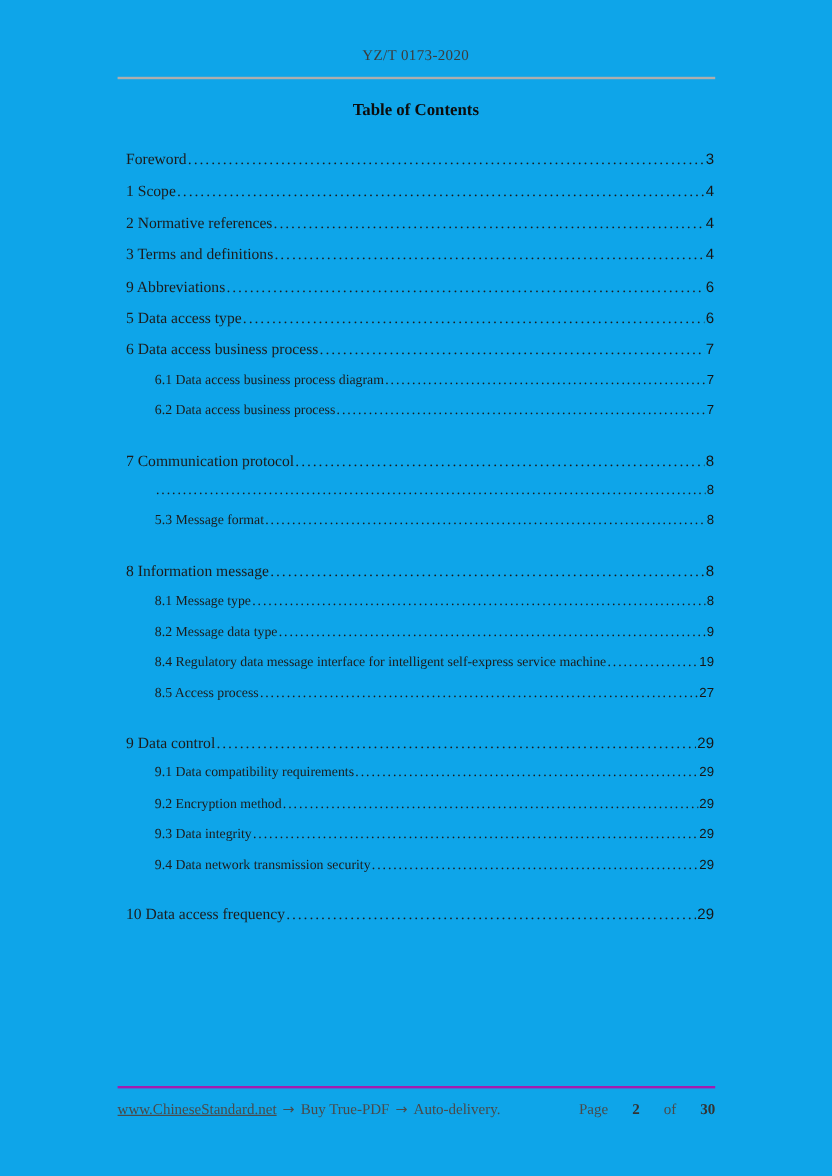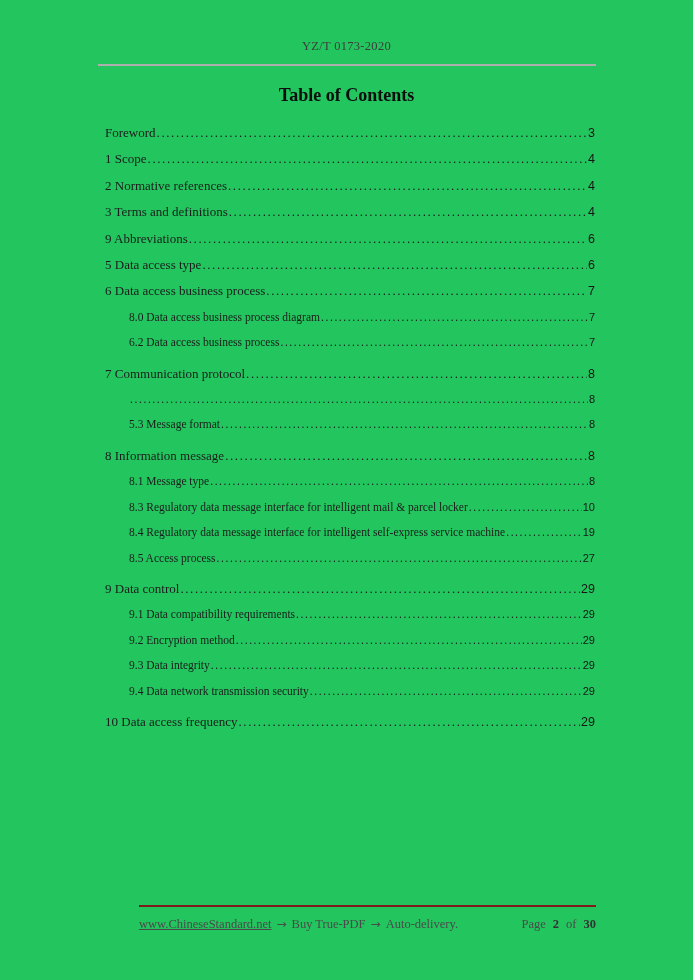--- a/index.html
+++ b/index.html
@@ -5,21 +5,21 @@
   html, body {
     margin: 0;
     padding: 0;
     background: #ffffff;
     overflow: hidden;
   }
   .page {
     position: relative;
     width: 693px;
     height: 980px;
-    background: #22c55e;
+    background: #0ea5e9;
     font-family: "Liberation Serif", serif;
     color: #1c1c1c;
   }
   
   .doc-number {
     position: absolute;
     top: 39px;
     left: 0;
     width: 100%;
     text-align: center;
@@ -33,21 +33,21 @@
     left: 98px;
     right: 97px;
     border-top: 2px solid #aeaeae;
   }
   .doc-title {
     position: absolute;
     top: 85px;
     left: 0;
     width: 100%;
     text-align: center;
-    font-size: 18px;
+    font-size: 14px;
     font-weight: bold;
     color: #0d0d0d;
   }
   
   .toc-list {
     position: absolute;
     top: 120px;
     left: 98px;
     right: 98px;
   }
@@ -56,21 +56,21 @@
     align-items: baseline;
     line-height: 25.4px;
     font-size: 13px;
     padding-left: 7px;
   }
   .toc-row.lvl1 {
     font-size: 11.5px;
     padding-left: 31px;
   }
   .toc-row.gap {
-    margin-top: 5px;
+    margin-top: 15px;
   }
   .toc-label {
     white-space: nowrap;
     color: #1c1c1c;
   }
   .toc-dots {
     flex: 1 1 auto;
     min-width: 0;
     overflow: hidden;
     white-space: nowrap;
@@ -89,49 +89,48 @@
   }
   .toc-row.lvl1 .toc-page {
     font-size: 11px;
   }
   
   .footer {
     position: absolute;
     top: 905px;
     left: 98px;
     right: 97px;
-    border-top: 2px solid #7f1d1d;
+    border-top: 2px solid #a21caf;
     padding-top: 10px;
     display: flex;
     justify-content: space-between;
     align-items: flex-start;
     font-size: 12.5px;
     color: #4a4a4a;
-    margin-left: 41px;
   }
   .footer-left {
     display: inline-flex;
     align-items: baseline;
     gap: 5px;
     white-space: nowrap;
   }
   .footer-link {
     color: #4a4a4a;
     text-decoration: underline;
     cursor: pointer;
   }
   .footer-arrow {
     font-family: "DejaVu Sans", sans-serif;
     font-size: 12px;
     color: #4a4a4a;
   }
   .footer-right {
     display: inline-flex;
     align-items: baseline;
-    gap: 7px;
+    gap: 20px;
     white-space: nowrap;
     color: #4a4a4a;
   }
   .footer-pagenum {
     font-weight: bold;
     color: #333333;
   }
 </style>
 </head>
 <body>
@@ -174,21 +173,21 @@
         <span class="toc-label">5 Data access type</span>
         <span class="toc-dots"></span>
         <span class="toc-page">6</span>
       </div>
       <div class="toc-row">
         <span class="toc-label">6 Data access business process</span>
         <span class="toc-dots"></span>
         <span class="toc-page">7</span>
       </div>
       <div class="toc-row lvl1">
-        <span class="toc-label">8.0 Data access business process diagram</span>
+        <span class="toc-label">6.1 Data access business process diagram</span>
         <span class="toc-dots"></span>
         <span class="toc-page">7</span>
       </div>
       <div class="toc-row lvl1">
         <span class="toc-label">6.2 Data access business process</span>
         <span class="toc-dots"></span>
         <span class="toc-page">7</span>
       </div>
       <div class="toc-row gap">
         <span class="toc-label">7 Communication protocol</span>
@@ -208,23 +207,23 @@
         <span class="toc-label">8 Information message</span>
         <span class="toc-dots"></span>
         <span class="toc-page">8</span>
       </div>
       <div class="toc-row lvl1">
         <span class="toc-label">8.1 Message type</span>
         <span class="toc-dots"></span>
         <span class="toc-page">8</span>
       </div>
       <div class="toc-row lvl1">
-        <span class="toc-label">8.3 Regulatory data message interface for intelligent mail &amp; parcel locker</span>
-        <span class="toc-dots"></span>
-        <span class="toc-page">10</span>
+        <span class="toc-label">8.2 Message data type</span>
+        <span class="toc-dots"></span>
+        <span class="toc-page">9</span>
       </div>
       <div class="toc-row lvl1">
         <span class="toc-label">8.4 Regulatory data message interface for intelligent self-express service machine</span>
         <span class="toc-dots"></span>
         <span class="toc-page">19</span>
       </div>
       <div class="toc-row lvl1">
         <span class="toc-label">8.5 Access process</span>
         <span class="toc-dots"></span>
         <span class="toc-page">27</span>

